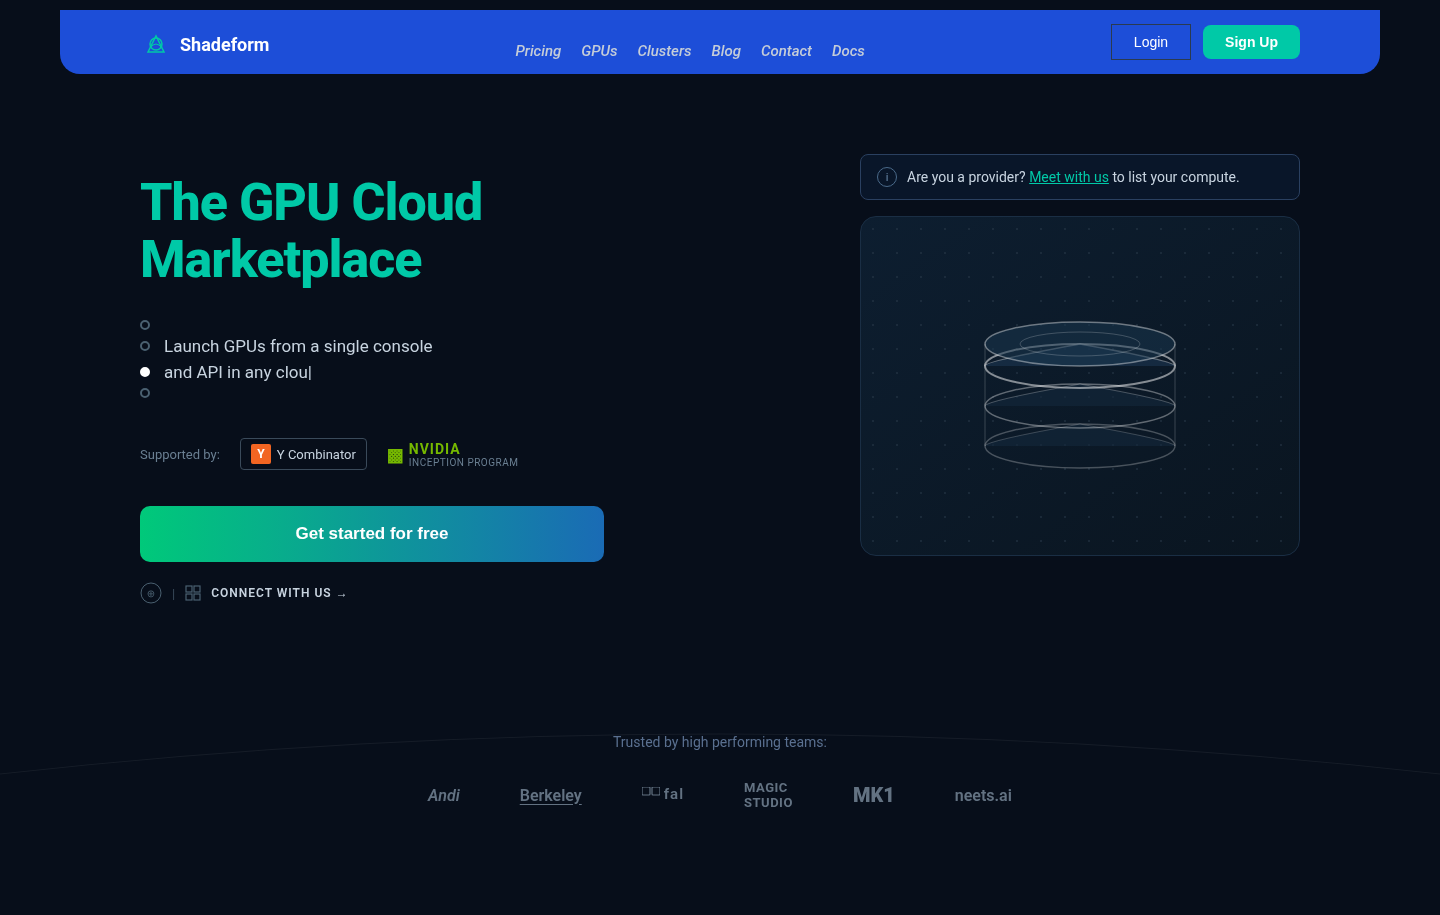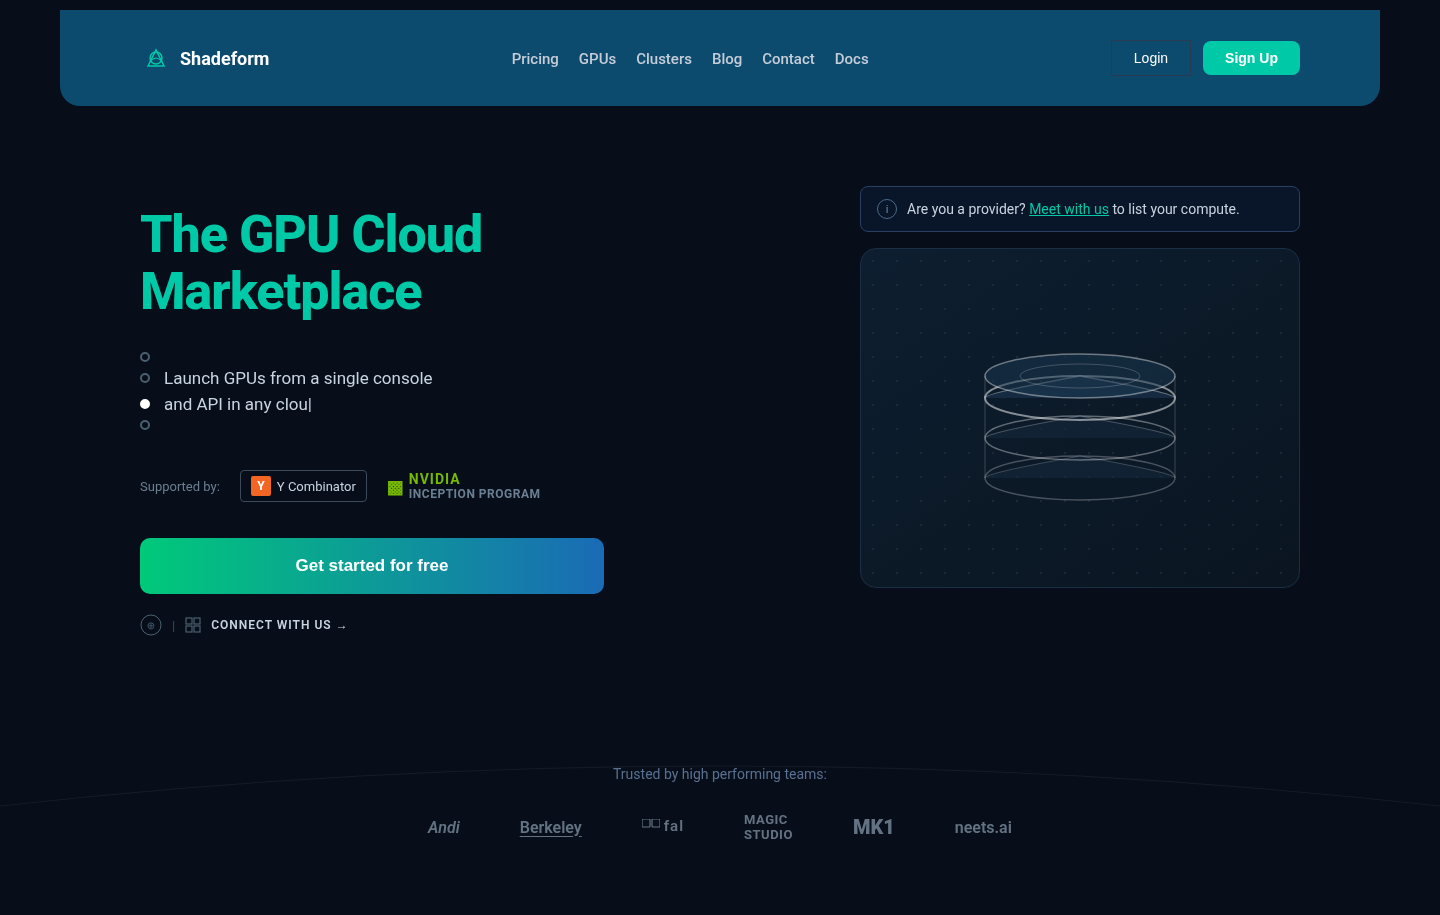--- a/index.html
+++ b/index.html
@@ -8,24 +8,24 @@
       background: #070e1a;
       color: #fff;
       font-family: -apple-system, BlinkMacSystemFont, 'Segoe UI', Roboto, sans-serif;
       min-height: 915px;
       overflow-x: hidden;
     }
 
     
     nav {
       display: flex;
-      align-items: center;
+      align-items: flex-end;
       justify-content: space-between;
-      padding: 30px 80px;
-      background: #0c4a6e;
+      padding: 14px 80px;
+      background: #1d4ed8;
       border-radius: 0 0 20px 20px;
       margin: 10px 60px 0;
       position: relative;
       z-index: 10;
     }
 
     .logo-area {
       display: flex;
       align-items: center;
       gap: 8px;
@@ -40,20 +40,21 @@
       font-size: 18px;
       font-weight: 700;
       color: #fff;
     }
 
     .nav-links {
       display: flex;
       align-items: center;
       gap: 20px;
       list-style: none;
+      font-style: italic;
     }
 
     .nav-links a {
       color: #c5cdd8;
       text-decoration: none;
       font-size: 15px;
       font-weight: 500;
     }
 
     .nav-actions {
@@ -180,25 +181,24 @@
     }
 
     .nvidia-text {
       font-size: 14px;
       font-weight: 700;
       color: #76b900;
       letter-spacing: 1px;
     }
 
     .nvidia-sub {
-      font-size: 12px;
+      font-size: 10px;
       color: #6a7f92;
       letter-spacing: 0.5px;
       display: block;
-      font-weight: bold;
     }
 
     .btn-get-started {
       display: block;
       width: 464px;
       padding: 18px;
       background: linear-gradient(90deg, #00c97a 0%, #1a6bb5 100%);
       border: none;
       border-radius: 10px;
       color: #fff;

